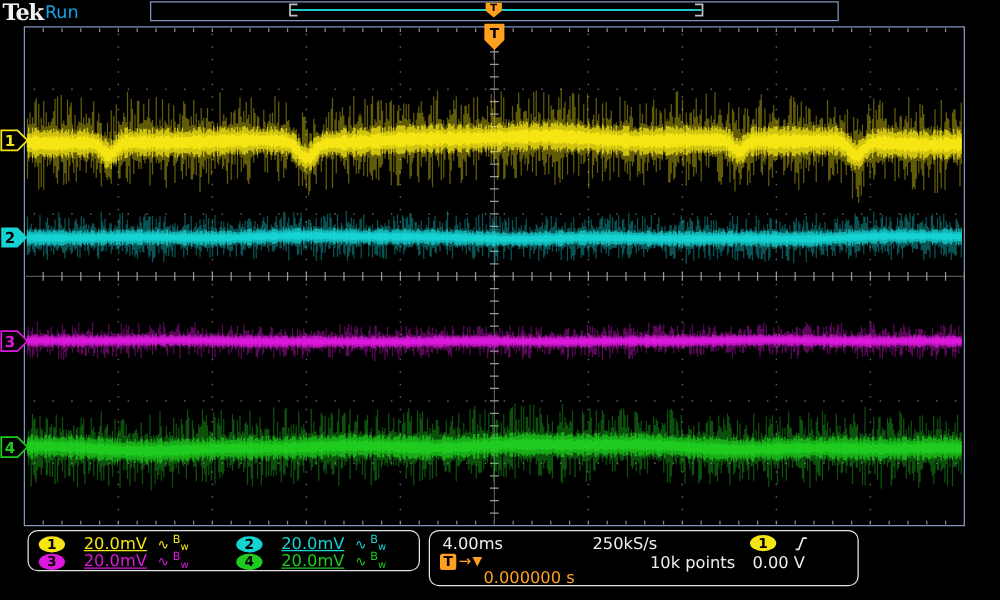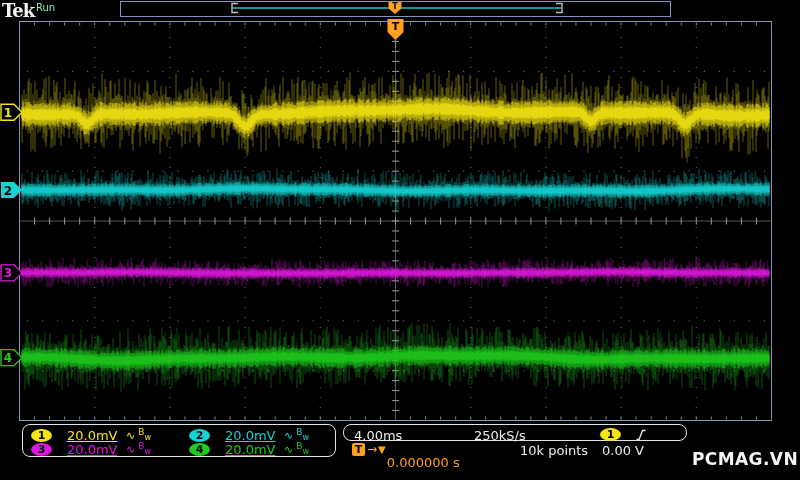--- a/index.html
+++ b/index.html
@@ -1,27 +1,27 @@
 <!DOCTYPE html>
 <html><head>
 <meta charset="utf-8">
 <style>
   html,body{margin:0;padding:0;background:#000;}
   .scope{position:relative;width:800px;height:480px;background:#000;overflow:hidden;
          font-family:"DejaVu Sans", sans-serif;color:#eee;}
   .brand{position:absolute;left:2px;top:0px;font-family:"DejaVu Serif", serif;
          font-weight:bold;font-size:18px;color:#f2f2f2;letter-spacing:-1px;}
-  .acq-state{position:absolute;left:36px;top:2px;font-size:10px;color:#86efac;}
+  .acq-state{position:absolute;left:36px;top:2px;font-size:14px;color:#0ea5e9;}
   .trigger-mode{position:absolute;left:676px;top:20px;font-size:14px;color:#e8e8e8;}
   .record-bar{position:absolute;left:120px;top:1px;width:549px;height:14px;
               border:1px solid #8096bc;background:#000;}
   .readouts{position:absolute;left:0;top:424px;width:800px;height:36px;}
   .rbox{position:absolute;background:#000;border:1px solid #e4e4e4;border-radius:8px;box-sizing:border-box;}
   .box1{left:22px;top:0;width:314px;height:33px;}
-  .box2{left:343px;top:0;width:344px;height:17px;text-decoration:underline;}
+  .box2{left:343px;top:0;width:344px;height:45px;text-decoration:underline;}
   .cell{position:absolute;display:flex;align-items:center;height:14px;font-size:13px;}
   .ch-oval{width:21px;height:13px;border-radius:50%;color:#000;font-size:11px;font-weight:bold;
            display:flex;align-items:center;justify-content:center;line-height:13px;}
   .val{margin-left:15px;width:59px;text-decoration:underline;}
   .cicons{display:flex;align-items:center;font-size:11px;}
   .bw{display:inline-flex;margin-left:3px;font-size:9px;line-height:9px;}
   .bw .b{position:relative;top:-3px;}
   .bw .w{position:relative;top:2px;font-size:8px;}
   .wtext{color:#ededed;font-size:13px;position:absolute;}
   .otext{color:#ffa01e;font-size:13px;margin-top:27px;}
@@ -169,14 +169,13 @@
         <span class="tbox">T</span>
         <span class="arrow">→</span>
         <span class="tri">▼</span>
         <span class="otext">0.000000 s</span>
       </div>
       <span class="wtext" style="left:140px;top:18px;margin-left:36px;">10k points</span>
       <span class="wtext" style="left:258px;top:18px;">0.00 V</span>
     </div>
   </div>
 
-  <span class="watermark">PCMAG.VN</span>
 </div>
 
 </body></html>

